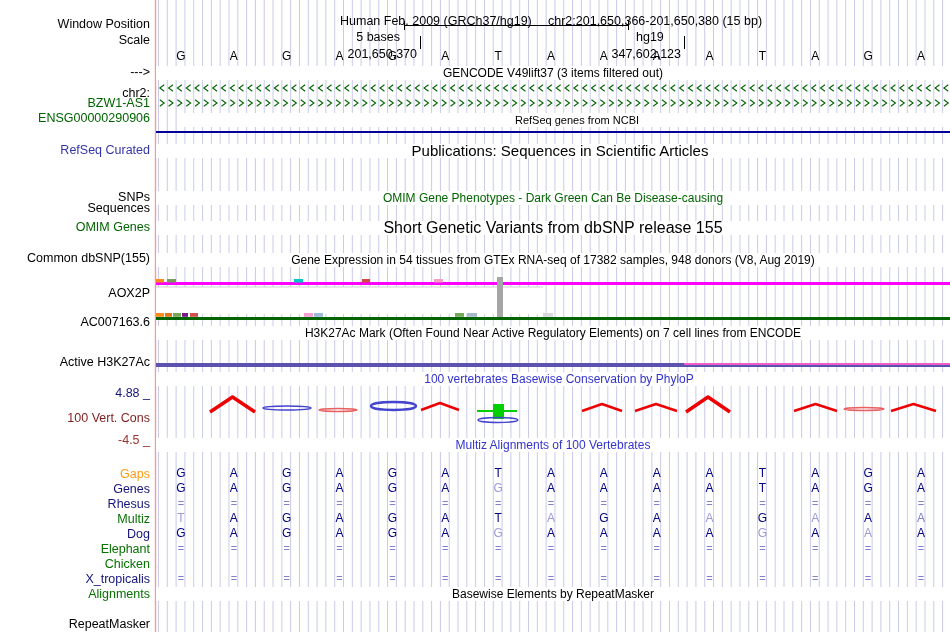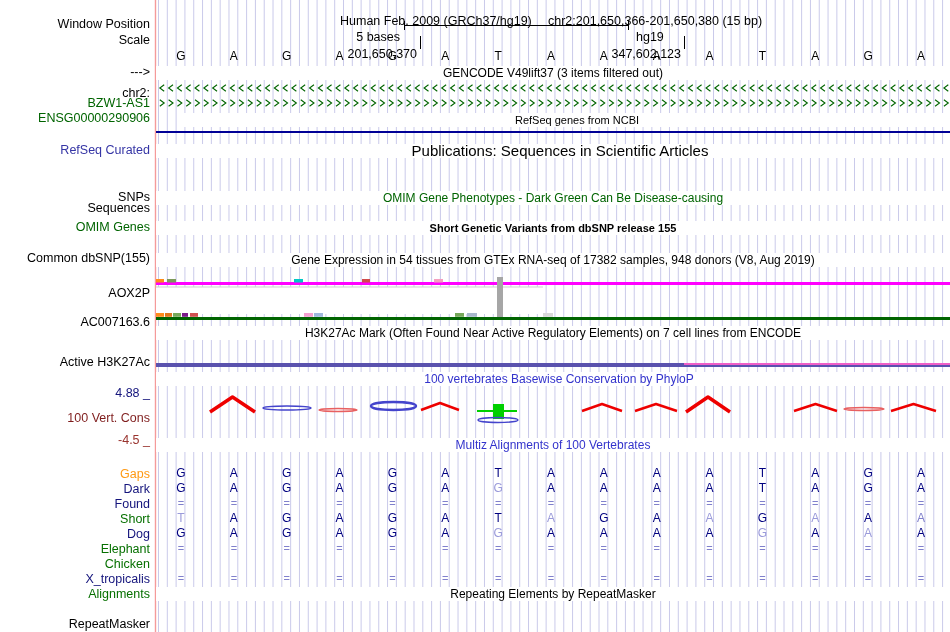--- a/index.html
+++ b/index.html
@@ -112,26 +112,26 @@
       <line x1="933.7799999999975" y1="0" x2="933.7799999999975" y2="632" stroke="#cacaea" stroke-width="1"></line>
       <line x1="942.5899999999974" y1="0" x2="942.5899999999974" y2="632" stroke="#cacaea" stroke-width="1"></line>
       <line x1="155.5" y1="0" x2="155.5" y2="632" stroke="#f59a9a" stroke-width="1.4"></line>
     </svg>
 
   <div id="titles">
       <div class="tband" style="top: 66px; font-size: 12px; color: rgb(0, 0, 0);">GENCODE V49lift37 (3 items filtered out)</div>
       <div class="tband" style="top: 113px; font-size: 11px; color: rgb(0, 0, 0); margin-left: 24px;">RefSeq genes from NCBI</div>
       <div class="tband" style="top: 144px; font-size: 15px; color: rgb(0, 0, 0); padding-left: 7px;">Publications: Sequences in Scientific Articles</div>
       <div class="tband" style="top: 191px; font-size: 12px; color: rgb(0, 100, 0);">OMIM Gene Phenotypes - Dark Green Can Be Disease-causing</div>
-      <div class="tband" style="top: 221px; font-size: 11px; color: rgb(0, 0, 0); font-weight: bold;">Short Genetic Variants from dbSNP release 155</div>
+      <div class="tband" style="top: 221px; font-size: 16px; color: rgb(0, 0, 0);">Short Genetic Variants from dbSNP release 155</div>
       <div class="tband" style="top: 253px; font-size: 12px; color: rgb(0, 0, 0);">Gene Expression in 54 tissues from GTEx RNA-seq of 17382 samples, 948 donors (V8, Aug 2019)</div>
       <div class="tband" style="top: 326px; font-size: 12px; color: rgb(0, 0, 0);">H3K27Ac Mark (Often Found Near Active Regulatory Elements) on 7 cell lines from ENCODE</div>
       <div class="tband" style="top: 372px; font-size: 12px; color: rgb(51, 51, 204); padding-left: 6px;">100 vertebrates Basewise Conservation by PhyloP</div>
       <div class="tband" style="top: 438px; font-size: 12px; color: rgb(51, 51, 204);">Multiz Alignments of 100 Vertebrates</div>
-      <div class="tband" style="top: 587px; font-size: 12px; color: rgb(0, 0, 0);">Repeating Elements by RepeatMasker</div>
+      <div class="tband" style="top: 587px; font-size: 12px; color: rgb(0, 0, 0);">Basewise Elements by RepeatMasker</div>
     </div>
 
   <svg id="tracks" class="layer" width="950" height="632" style="z-index:3">
       <rect x="156" y="287" width="387" height="27" fill="#ffffff"></rect>
       <line x1="156" y1="287" x2="543" y2="287" stroke="#cfcfcf" stroke-width="1"></line>
       <rect x="156" y="131" width="794" height="2" fill="#000096"></rect>
       <rect x="156" y="282" width="794" height="3" fill="#ff00ff"></rect>
       <rect x="156" y="317" width="794" height="3" fill="#006400"></rect>
       <rect x="156" y="363" width="528" height="4" fill="#5a52ae"></rect>
       <rect x="684" y="363" width="266" height="2" fill="#f05fc8"></rect>
@@ -378,23 +378,23 @@
       <div class="lbl" style="top: 175px; color: rgb(0, 0, 0);">SNPs</div>
       <div class="lbl" style="top: 205px; color: rgb(0, 100, 0);">OMIM Genes</div>
       <div class="lbl" style="top: 236px; color: rgb(0, 0, 0);">Common dbSNP(155)</div>
       <div class="lbl" style="top: 271px; color: rgb(0, 0, 0);">AOX2P</div>
       <div class="lbl" style="top: 300px; color: rgb(0, 0, 0);">AC007163.6</div>
       <div class="lbl" style="top: 340px; color: rgb(0, 0, 0);">Active H3K27Ac</div>
       <div class="lbl" style="top: 371px; color: rgb(20, 20, 124);">4.88 _</div>
       <div class="lbl" style="top: 396px; color: #7f1d1d;">100 Vert. Cons</div>
       <div class="lbl" style="top: 418px; color: rgb(153, 51, 46);">-4.5 _</div>
       <div class="lbl" style="top: 452px; color: rgb(255, 153, 18); text-align: right;">Gaps</div>
-      <div class="lbl" style="top: 467px; color: rgb(20, 20, 124);">Dark</div>
-      <div class="lbl" style="top: 482px; color: rgb(20, 20, 124);">Found</div>
-      <div class="lbl" style="top: 497px; color: rgb(6, 112, 0);">Short</div>
+      <div class="lbl" style="top: 467px; color: rgb(20, 20, 124);">Genes</div>
+      <div class="lbl" style="top: 482px; color: rgb(20, 20, 124);">Rhesus</div>
+      <div class="lbl" style="top: 497px; color: rgb(6, 112, 0);">Multiz</div>
       <div class="lbl" style="top: 512px; color: rgb(20, 20, 124);">Dog</div>
       <div class="lbl" style="top: 527px; color: rgb(6, 112, 0);">Elephant</div>
       <div class="lbl" style="top: 542px; color: rgb(6, 112, 0);">Chicken</div>
       <div class="lbl" style="top: 557px; color: rgb(20, 20, 124);">X_tropicalis</div>
       <div class="lbl" style="top: 572px; color: rgb(6, 112, 0);">Alignments</div>
       <div class="lbl" style="top: 602px; color: rgb(0, 0, 0);">RepeatMasker</div>
     </div>
   <div id="seq-row">
       <span class="seqb" style="left: 181.025px; top: 50px;">G</span>
       <span class="seqb" style="left: 233.875px; top: 50px;">A</span>

